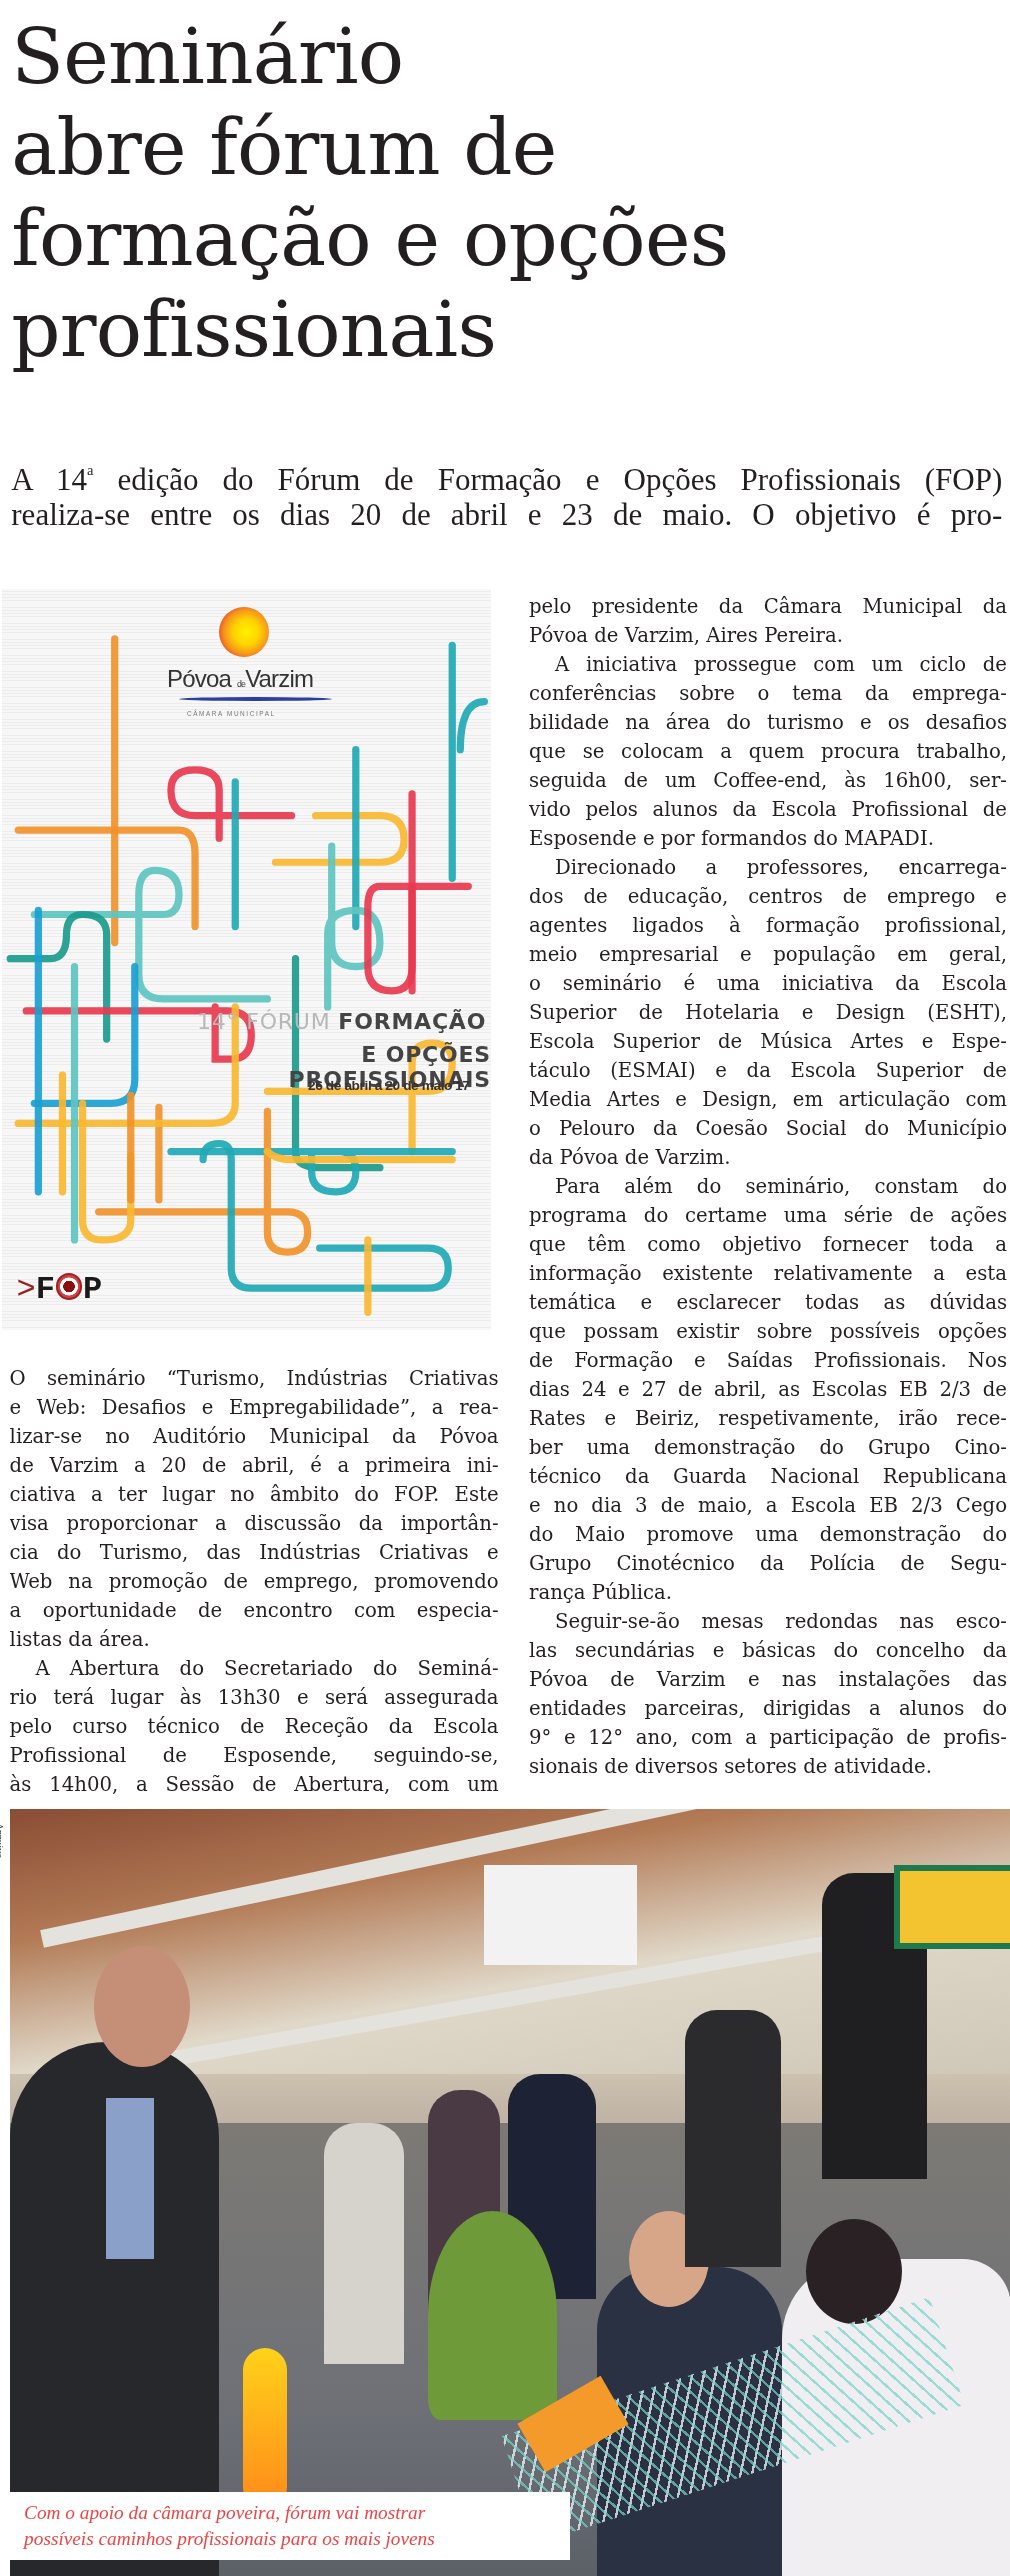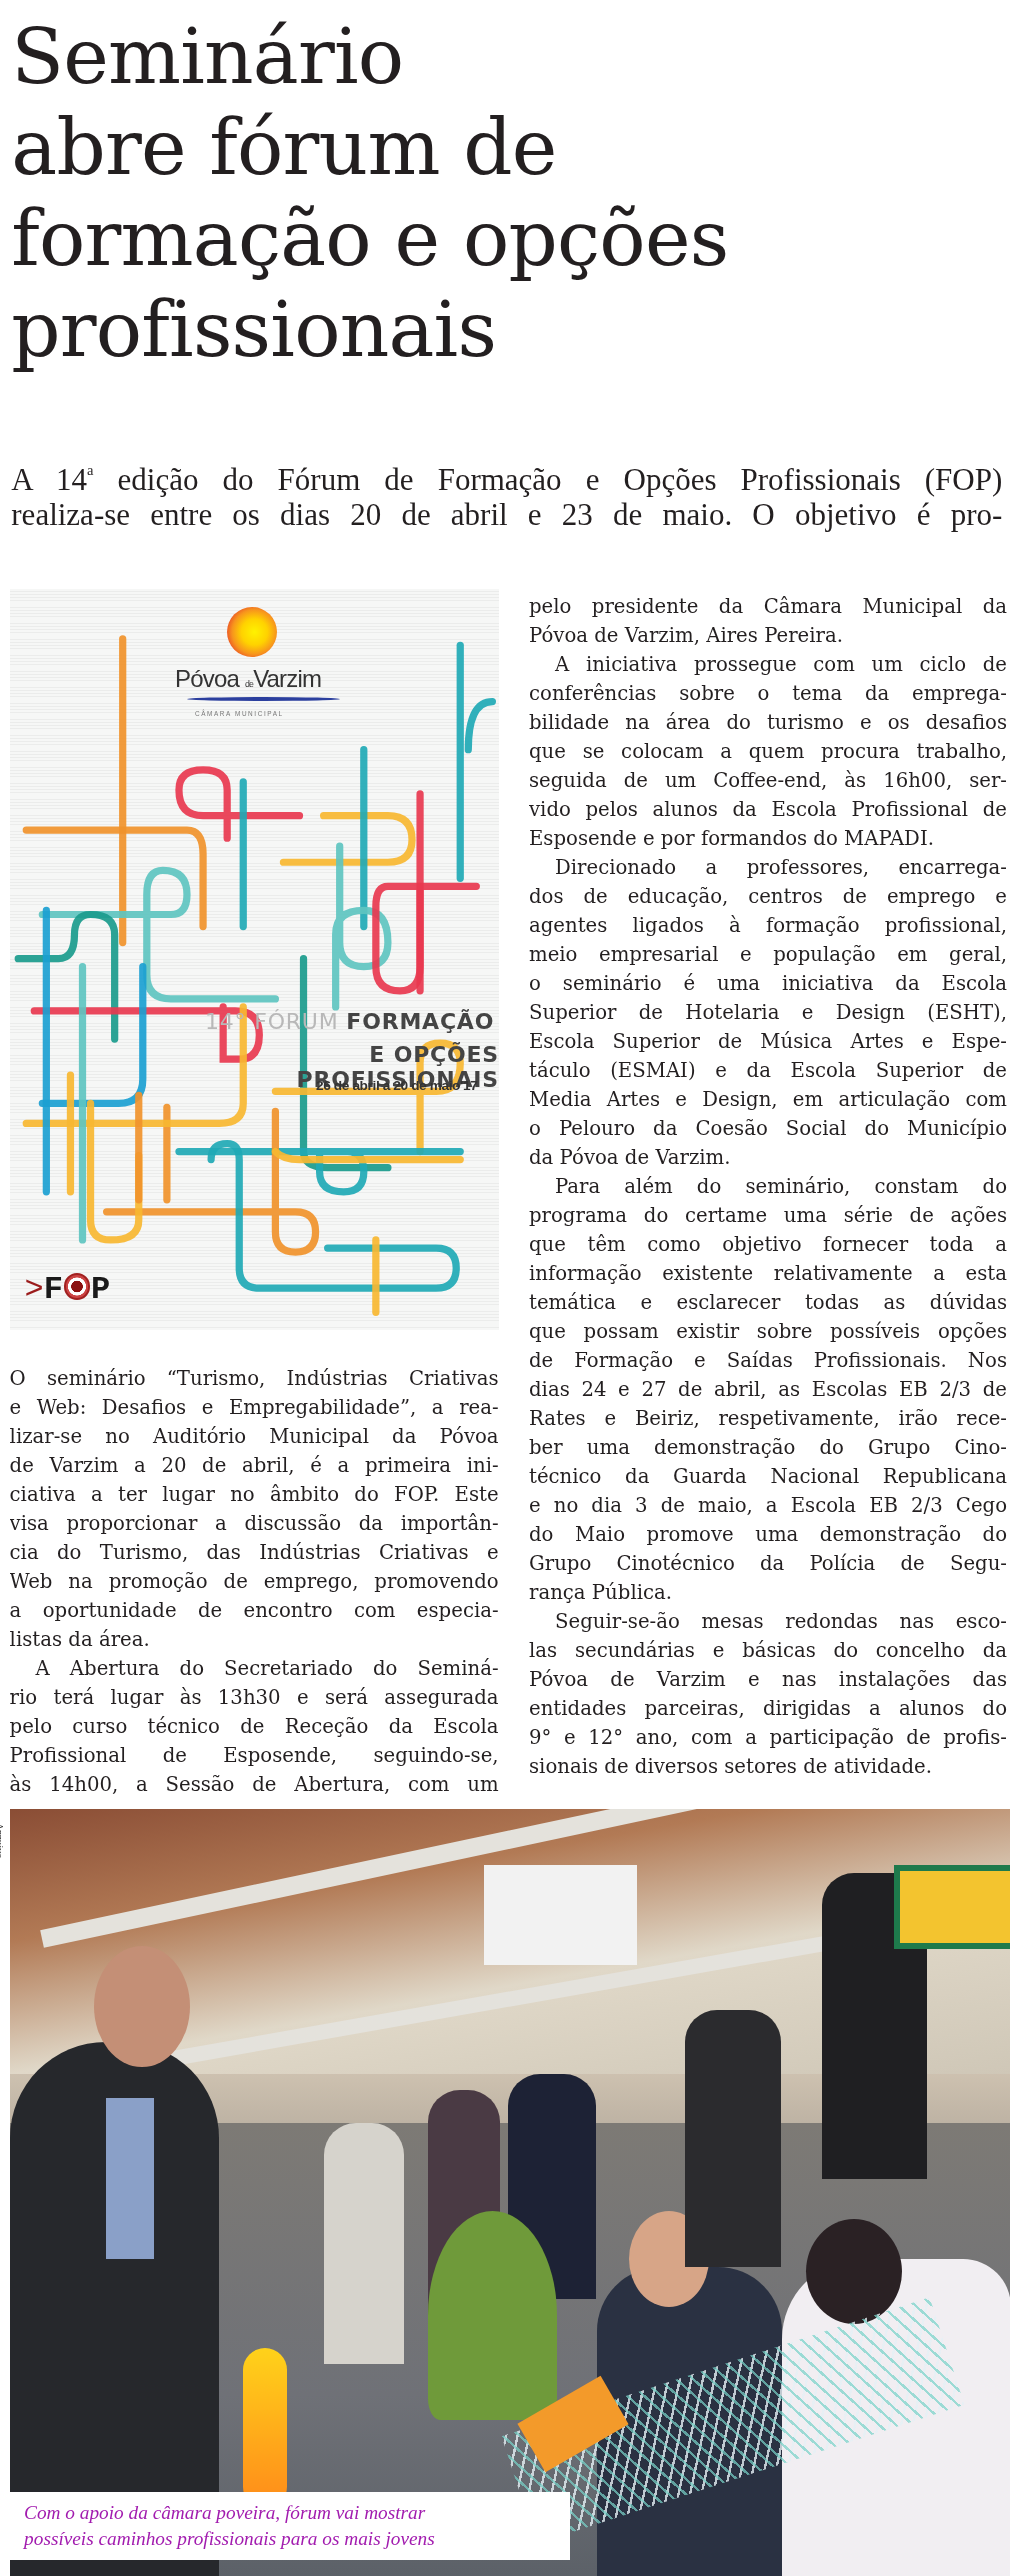--- a/index.html
+++ b/index.html
@@ -20,21 +20,21 @@
 
   .col { position: absolute; font-family: "DejaVu Serif", serif; font-size: 19.7px; line-height: 29px; }
   .col .line { display: block; text-align: justify; text-align-last: justify; white-space: nowrap; overflow: hidden; }
   .col .line.last { text-align-last: left; }
   .col .line.ind { text-indent: 26px; }
   .col-left { left: 9.6px; top: 1364px; width: 489px; }
   .col-right { left: 529px; top: 592px; width: 478px; }
 
   
   .poster {
-    position: absolute; left: 10px; top: 589px; width: 489px; height: 741px;
+    position: absolute; left: 2px; top: 589px; width: 489px; height: 741px;
     background: repeating-linear-gradient(0deg, #f6f7f6 0px, #f6f7f6 2.4px, #ebeceb 2.4px, #ebeceb 3.2px);
     overflow: hidden;
   }
   .poster svg { position: absolute; left: 0; top: 0; }
   .poster-logo-name { position: absolute; left: 165px; top: 76px; font-family: "Liberation Sans", sans-serif; font-size: 24px; color: #333; letter-spacing: -0.8px; }
   .poster-logo-name small { font-size: 8.8px; }
   .poster-logo-sub { position: absolute; left: 185px; top: 121px; font-family: "Liberation Sans", sans-serif; font-size: 6.4px; letter-spacing: 1.6px; color: #777; }
   .poster-title1, .poster-title2 {
     position: absolute; font-family: "DejaVu Sans", sans-serif; font-weight: bold; letter-spacing: 0.8px; text-align: right;
   }
@@ -53,21 +53,21 @@
     background: linear-gradient(180deg, #a06a4a 0%, #c49a74 18%, #d8cbb8 30%, #9c948a 55%, #6e6e70 75%, #4a4d52 100%);
   }
   .photo .shape { position: absolute; }
   .photo-credit {
     position: absolute; left: -17.7px; top: 1836px; transform: rotate(90deg);
     font-family: "DejaVu Serif", serif; font-size: 8.8px; color: #333;
   }
   .caption {
     position: absolute; left: 9.6px; top: 2492px; width: 560px; height: 68px; background: #ffffff;
     font-family: "Liberation Serif", serif; font-style: italic; font-size: 19.3px; line-height: 26px;
-    padding: 8px 0 0 14.5px; box-sizing: border-box; color: #a21caf;
+    padding: 8px 0 0 14.5px; box-sizing: border-box; color: #ef4444;
   }
   .caption span { display: block; }
 </style>
 </head>
 <body>
 
 <h1 class="headline">
   <span>Seminário</span>
   <span>abre fórum de</span>
   <span>formação e opções</span>

